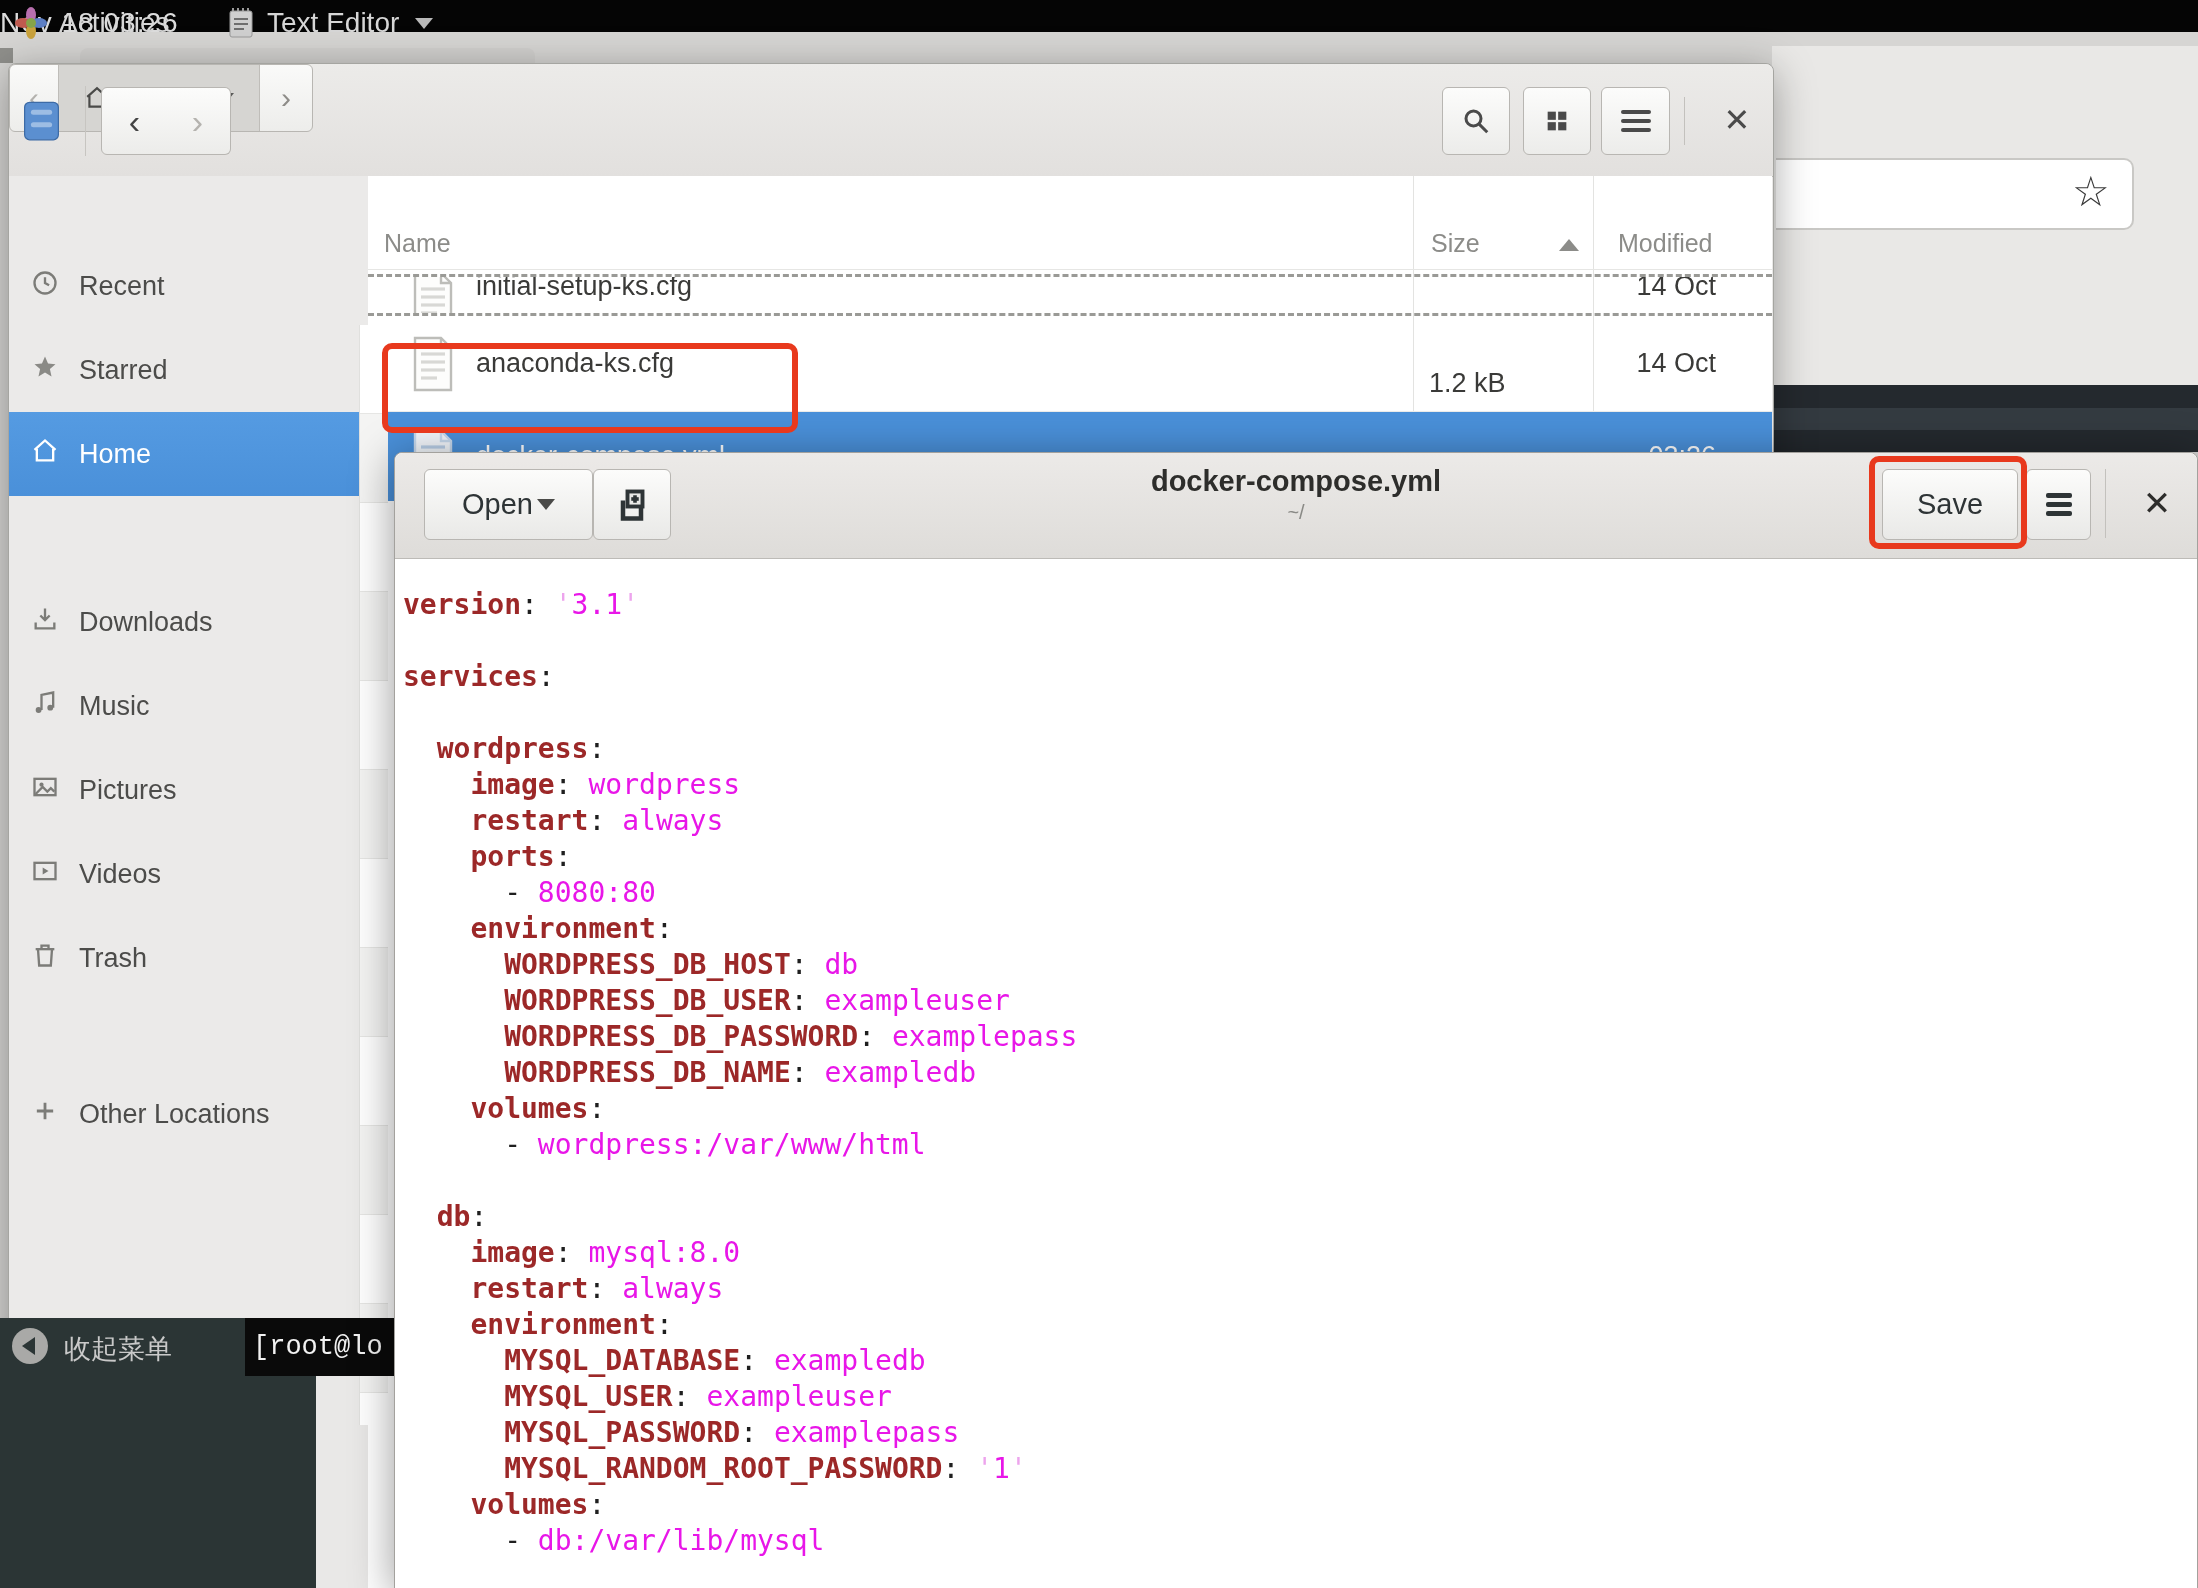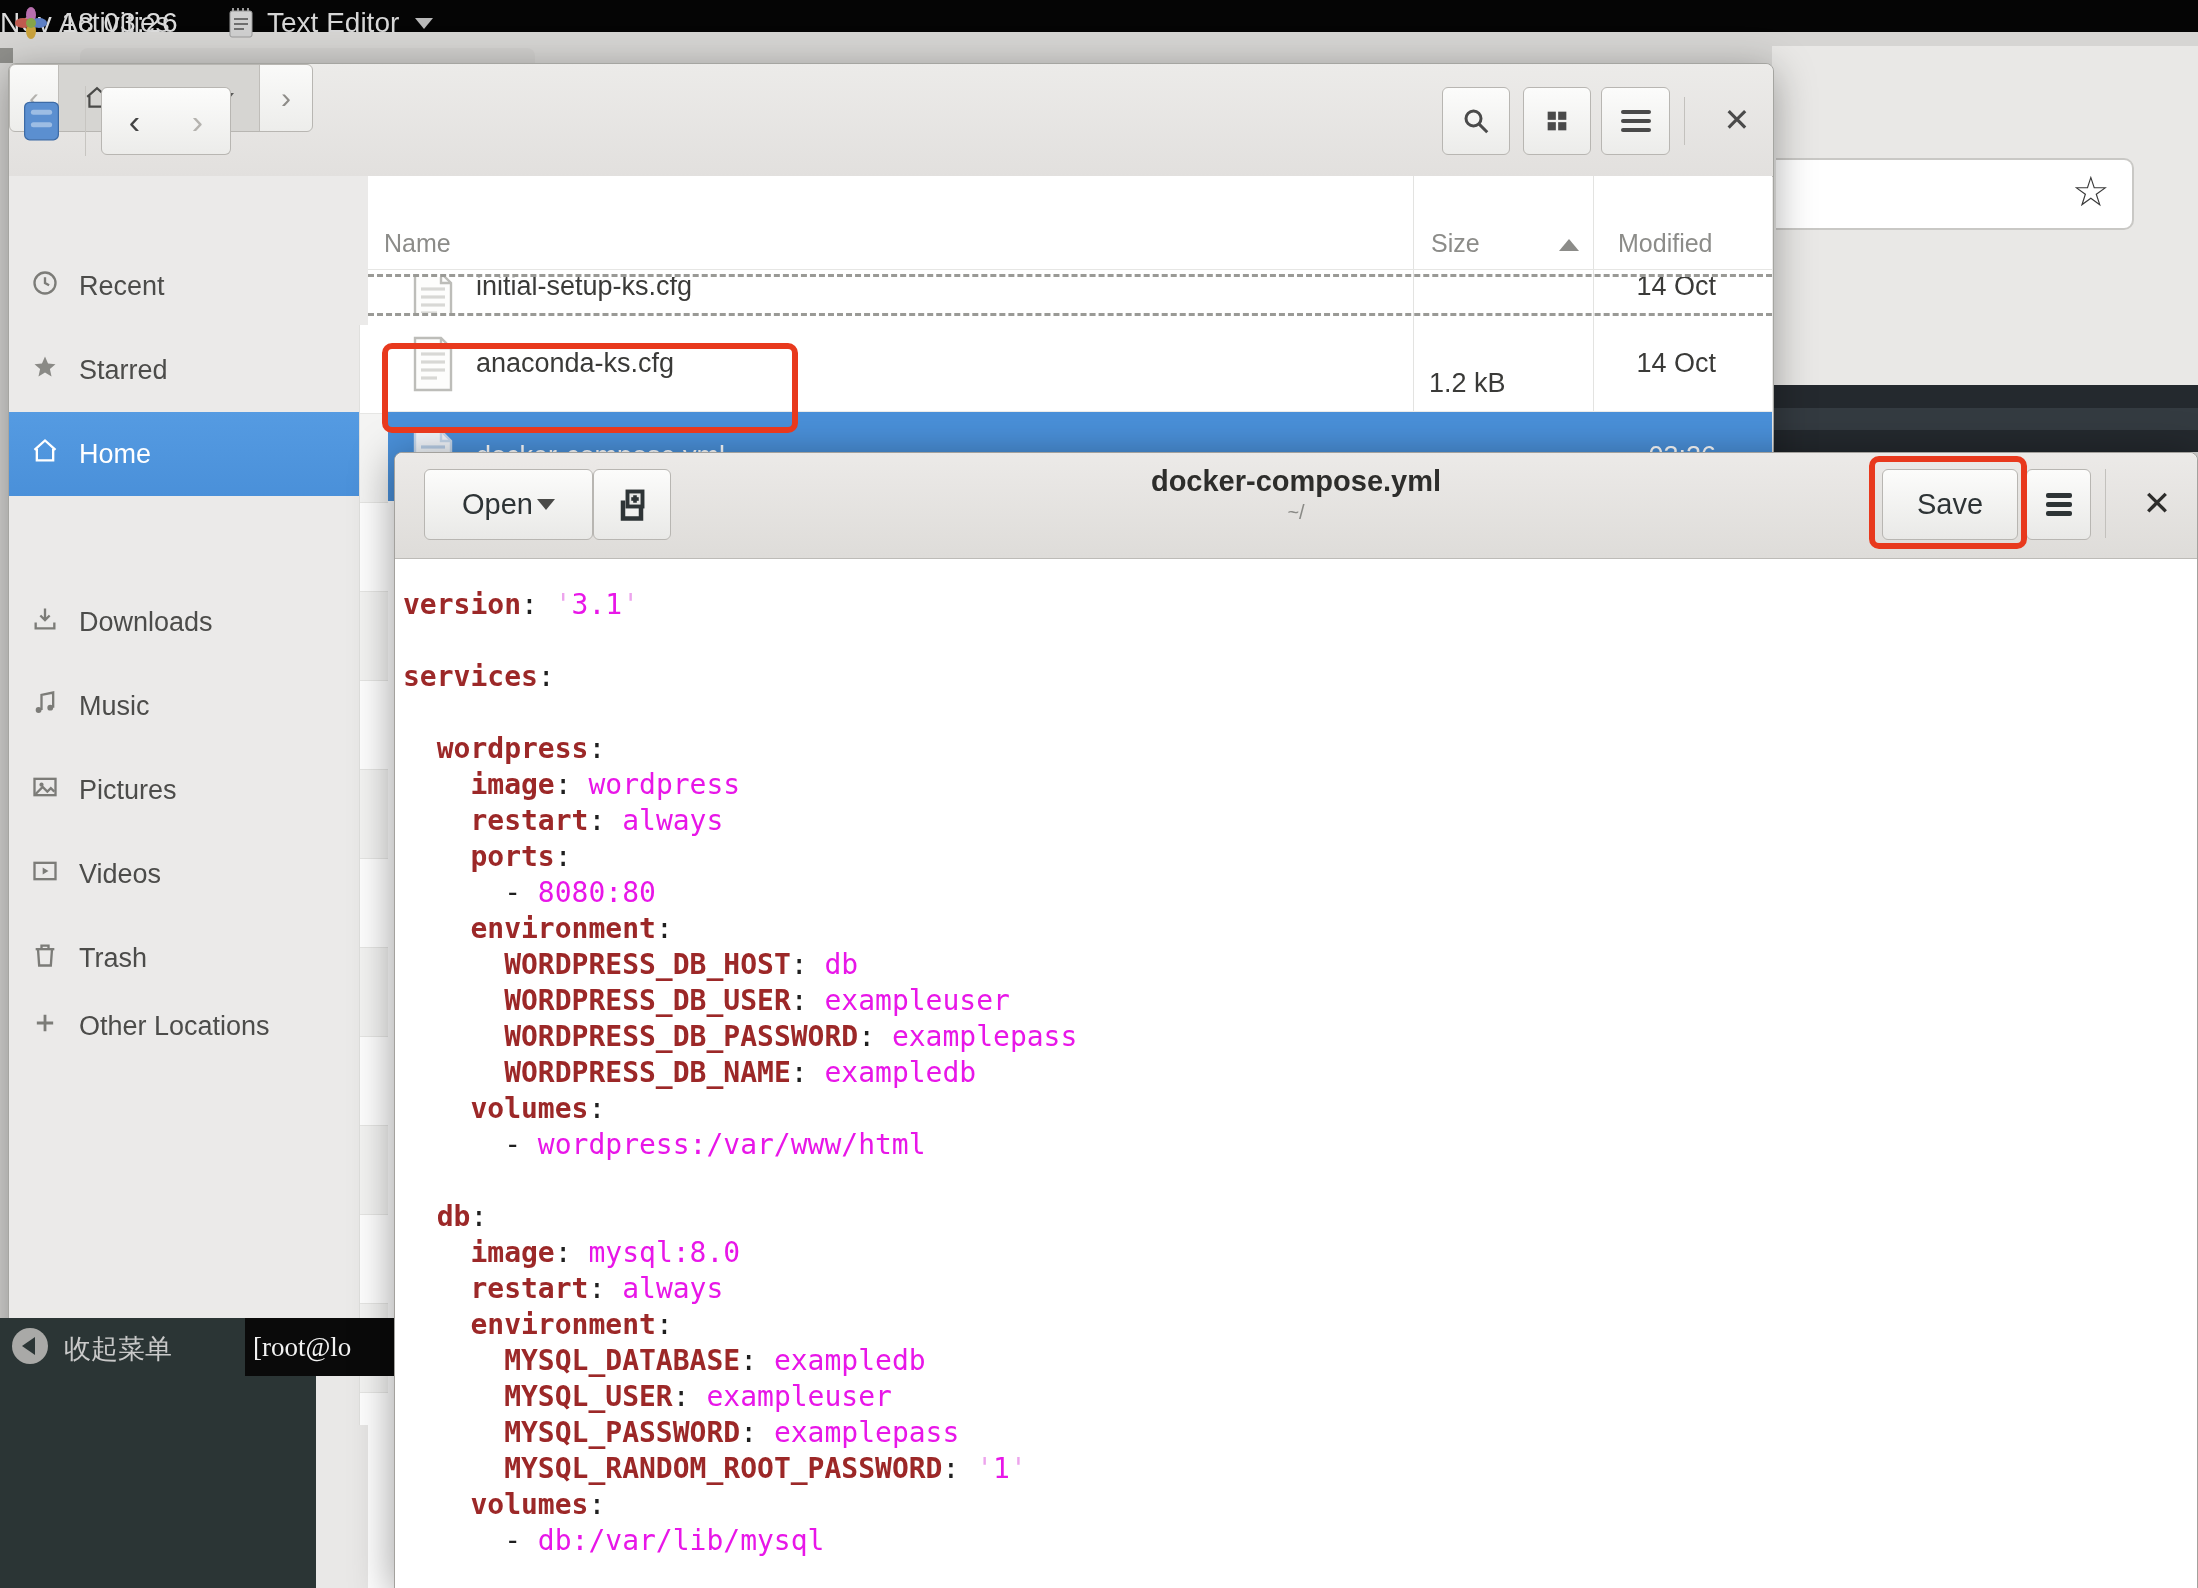--- a/index.html
+++ b/index.html
@@ -99,21 +99,21 @@
 
   #code{left:0;top:105px;width:1802px;height:1031px;overflow:hidden;}
   #code pre{margin:0;padding:29px 0 0 8px;font-family:"DejaVu Sans Mono", monospace;font-size:28px;line-height:36px;}
   #code .k{color:#9c2828;font-weight:bold;}
   #code .p{color:#1f1f1f;}
   #code .v{color:#e816e8;}
   #code .q{color:#eda4ed;}
 
   
   #terminal{left:245px;top:1318px;width:149px;height:58px;background:#0a0a0a;overflow:hidden;display:flex;align-items:center;}
-  #terminal span{font-family:Liberation Serif, serif;font-size:27px;color:#f2f2f2;padding-left:8px;white-space:nowrap;}
+  #terminal span{font-family:Liberation Mono, monospace;font-size:27px;color:#f2f2f2;padding-left:8px;white-space:nowrap;}
   #vncbar{left:0;top:1318px;width:316px;height:270px;background:#2b3535;}
   #vnc-btn{position:absolute;left:12px;top:10px;width:36px;height:36px;border-radius:50%;background:#a9a9a7;display:flex;align-items:center;justify-content:center;}
   #vnc-btn .tri{width:0;height:0;border-top:9px solid transparent;border-bottom:9px solid transparent;border-right:13px solid #2b3535;margin-right:3px;}
   #vnc-label{position:absolute;left:64px;top:13px;font-size:27px;color:#c9c9c9;}
 </style>
 </head>
 <body>
 
 <div id="topbar" class="abs">
   <div id="activities" class="item">
@@ -259,21 +259,21 @@
                  <span>Videos</span>
       </div>
       <div class="side-item" style="top: 740px;">
         <span class="side-icon-wrap"><svg width="28" height="28" viewBox="0 0 24 24">
             <path d="M6 7 L7 21 H17 L18 7" fill="none" stroke="#7c7c78" stroke-width="2"></path>
             <line x1="4" y1="7" x2="20" y2="7" stroke="#7c7c78" stroke-width="2"></line>
             <path d="M9 7 V4 H15 V7" fill="none" stroke="#7c7c78" stroke-width="2"></path>
           </svg></span>
                  <span>Trash</span>
       </div>
-      <div class="side-item" style="top: 808px;">
+      <div class="side-item" style="top: 896px;">
         <span class="side-icon-wrap"><svg width="28" height="28" viewBox="0 0 24 24">
             <path d="M12 5 V19 M5 12 H19" stroke="#7c7c78" stroke-width="2.4"></path>
           </svg></span>
                  <span>Other Locations</span>
       </div>
     </div>
 
   <div id="fm-list" class="abs">
     <div class="vgrid" id="vg1"></div>
     <div class="vgrid" id="vg2"></div>

